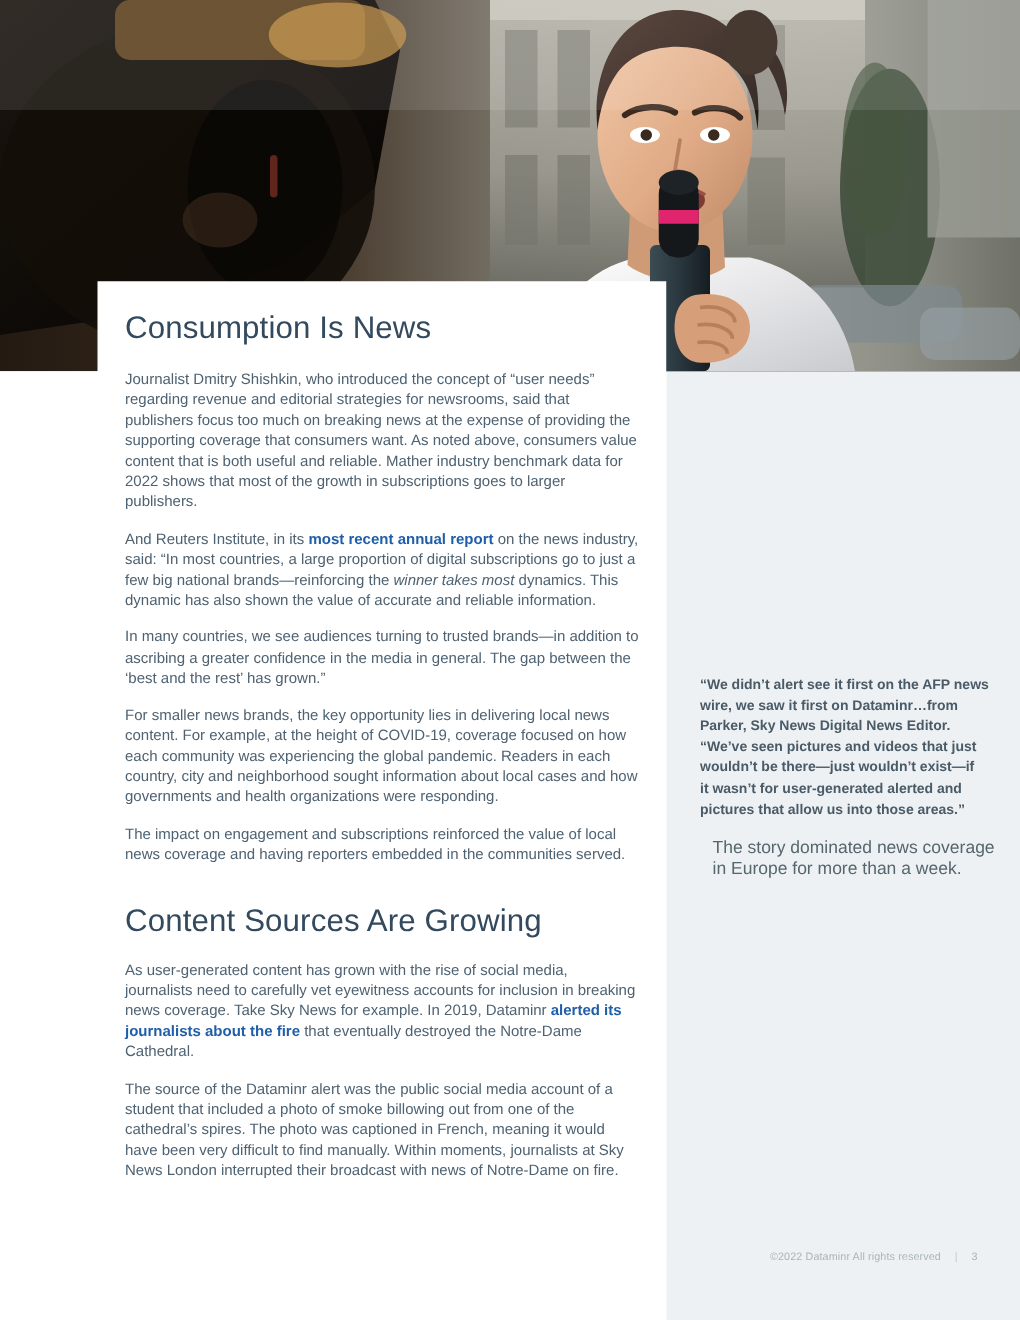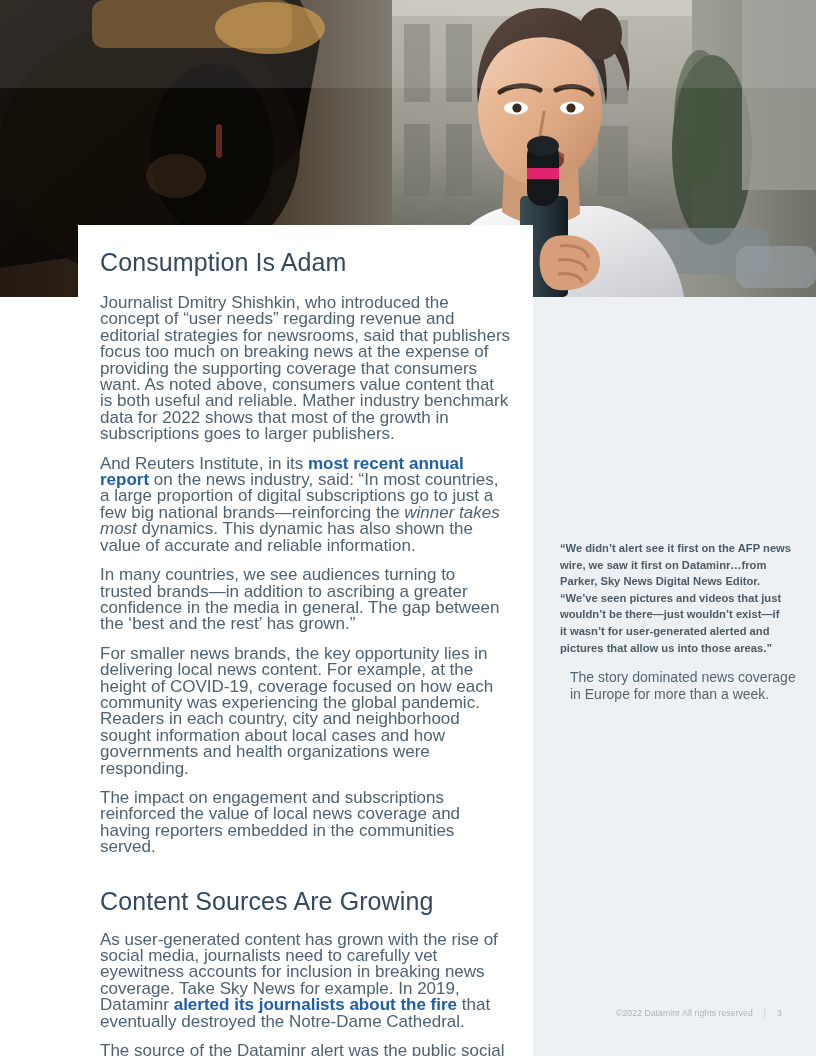--- a/index.html
+++ b/index.html
@@ -77,21 +77,21 @@
     line-height: 1.2;
     margin-bottom: 18px;
   }
 
   h1.section-title.second {
     margin-top: 30px;
     margin-bottom: 16px;
   }
 
   p.body {
-    font-size: 17px;
+    font-size: 12px;
     line-height: 16.4px;
     color: #4e6272;
     margin-bottom: 13px;
   }
 
   p.body:last-child { margin-bottom: 16px; }
 
   a.inline-link,
   .inline-link {
     color: #1f5ea8;
@@ -129,21 +129,20 @@
   }
 
   
   .footer {
     position: absolute;
     left: 533px;
     top: 1000px;
     width: 283px;
     height: 26px;
     display: flex;
-    align-items: center;
     justify-content: flex-end;
     padding-right: 34px;
     z-index: 6;
     font-size: 8.6px;
     color: #aab4bb;
     letter-spacing: 0.1px;
   }
 
   .footer .sep {
     margin: 0 11px;
@@ -275,21 +274,21 @@
       <path d="M560,246 C576,244 588,250 588,258" stroke="#b7805d" stroke-width="3" fill="none"></path>
       <path d="M558,260 C574,258 586,264 586,271" stroke="#b7805d" stroke-width="3" fill="none"></path>
       <path d="M558,274 C572,272 582,277 582,283" stroke="#b7805d" stroke-width="3" fill="none"></path>
 
       <rect x="0" y="0" width="816" height="88" fill="url(#topBand)"></rect>
     </svg>
   </div>
 
   <div class="content-card">
 
-    <h1 class="section-title">Consumption Is Adam</h1>
+    <h1 class="section-title">Consumption Is News</h1>
 
     <p class="body"><span>Journalist Dmitry Shishkin, who introduced the concept of “user needs” regarding revenue and editorial strategies for newsrooms, said that publishers focus too much on breaking news at the expense of providing the supporting coverage that consumers want. As noted above, consumers value content that is both useful and reliable. Mather industry benchmark data for 2022 shows that most of the growth in subscriptions goes to larger publishers.</span></p>
 
     <p class="body"><span>And Reuters Institute, in its </span><a class="inline-link" href="#">most recent annual report</a><span> on the news industry, said: “In most countries, a large proportion of digital subscriptions go to just a few big national brands—reinforcing the </span><span class="em">winner takes most</span><span> dynamics. This dynamic has also shown the value of accurate and reliable information.</span></p>
 
     <p class="body"><span>In many countries, we see audiences turning to trusted brands—in addition to ascribing a greater confidence in the media in general. The gap between the ‘best and the rest’ has grown.”</span></p>
 
     <p class="body"><span>For smaller news brands, the key opportunity lies in delivering local news content. For example, at the height of COVID-19, coverage focused on how each community was experiencing the global pandemic. Readers in each country, city and neighborhood sought information about local cases and how governments and health organizations were responding.</span></p>
 
     <p class="body"><span>The impact on engagement and subscriptions reinforced the value of local news coverage and having reporters embedded in the communities served.</span></p>

